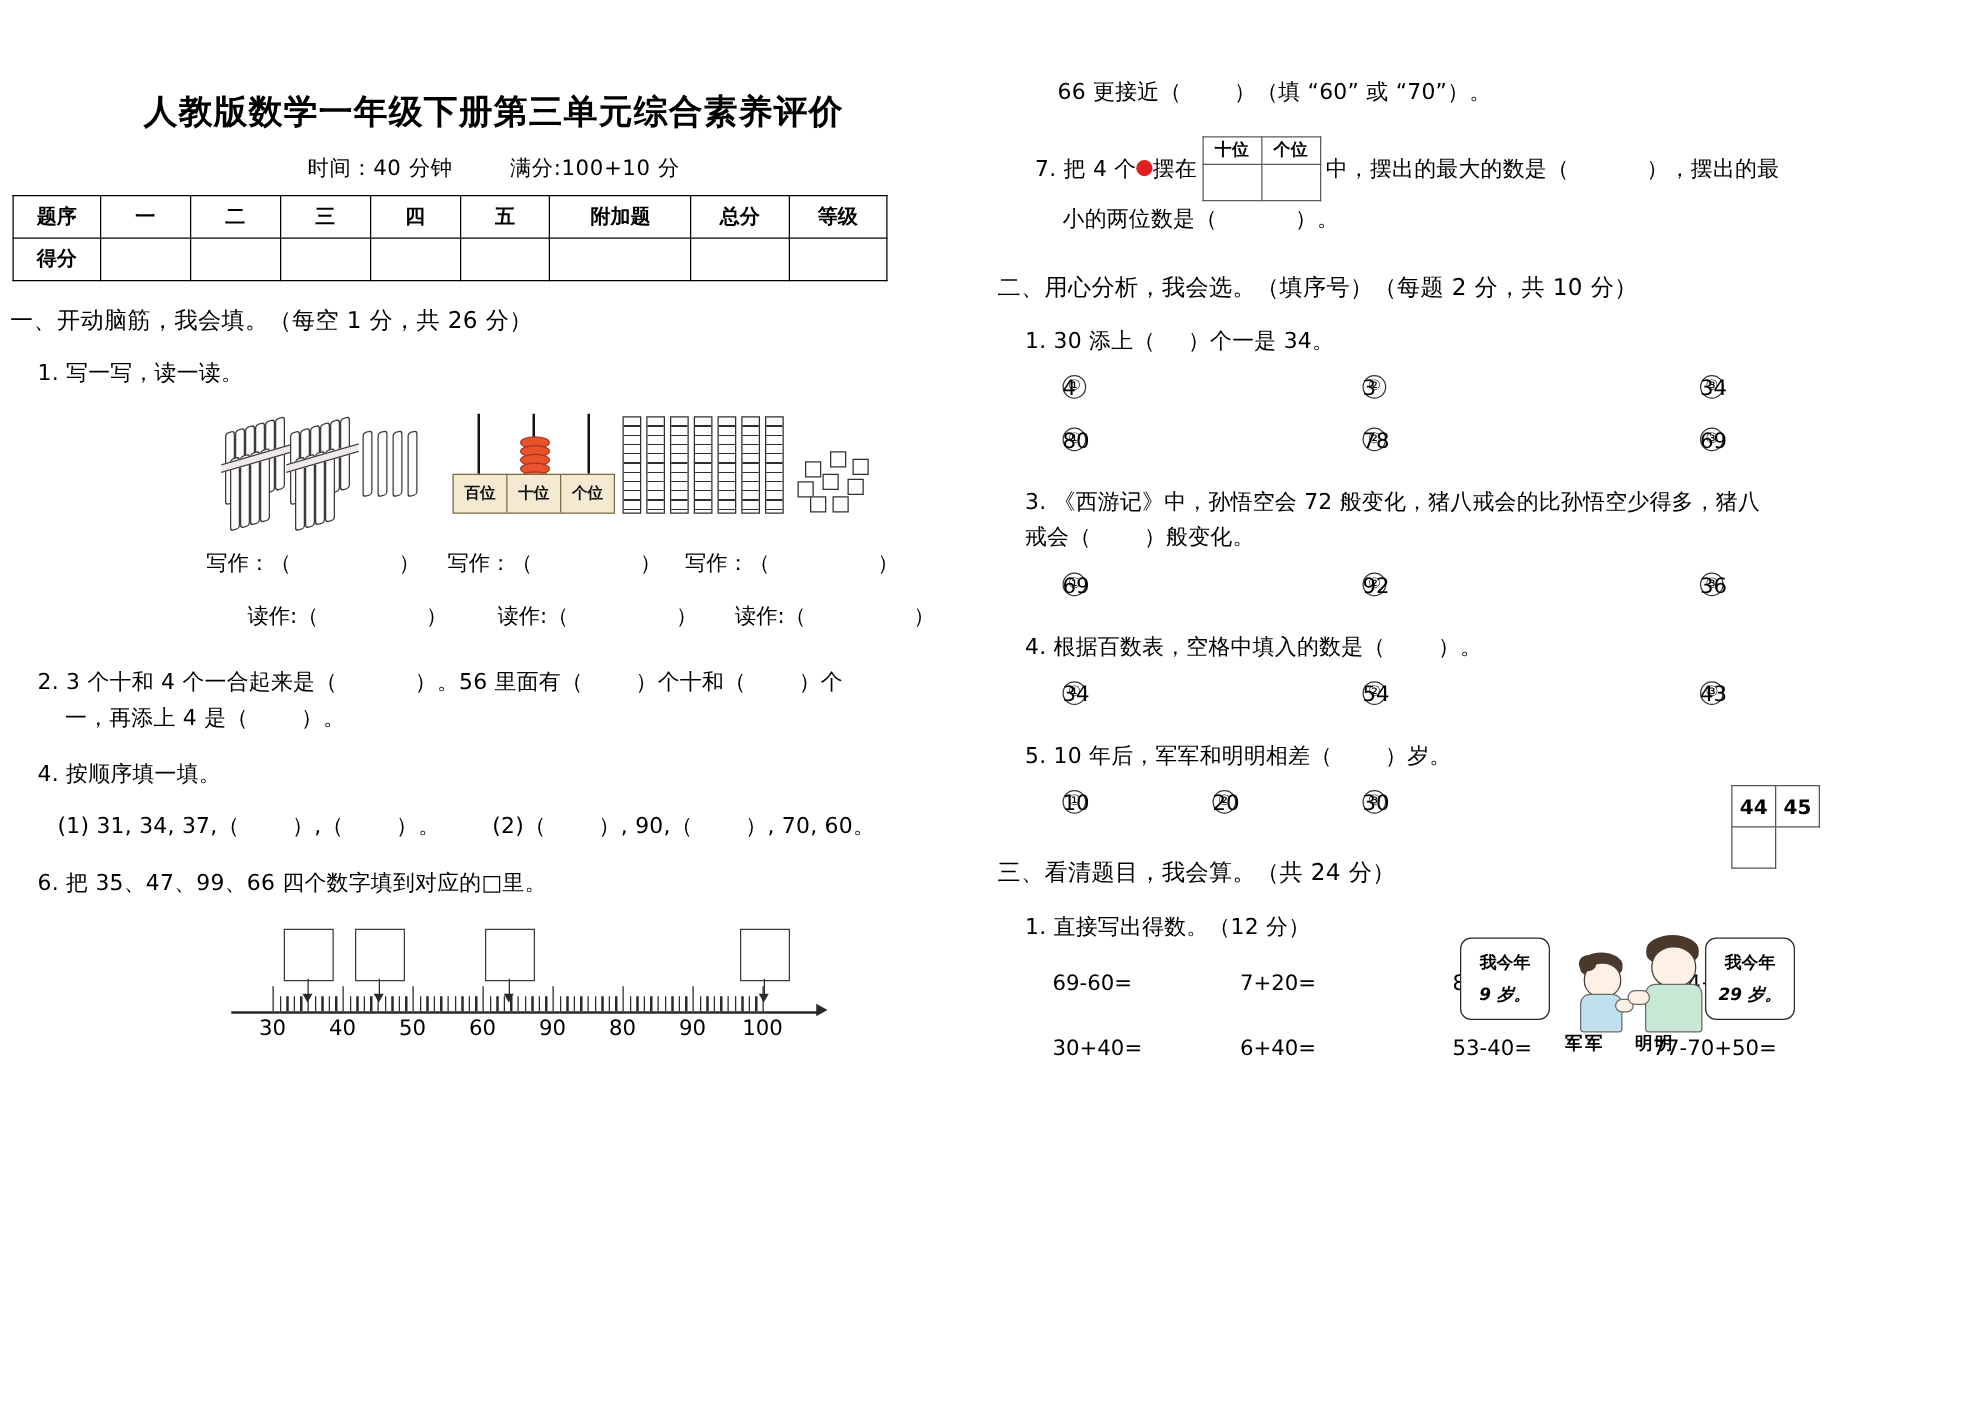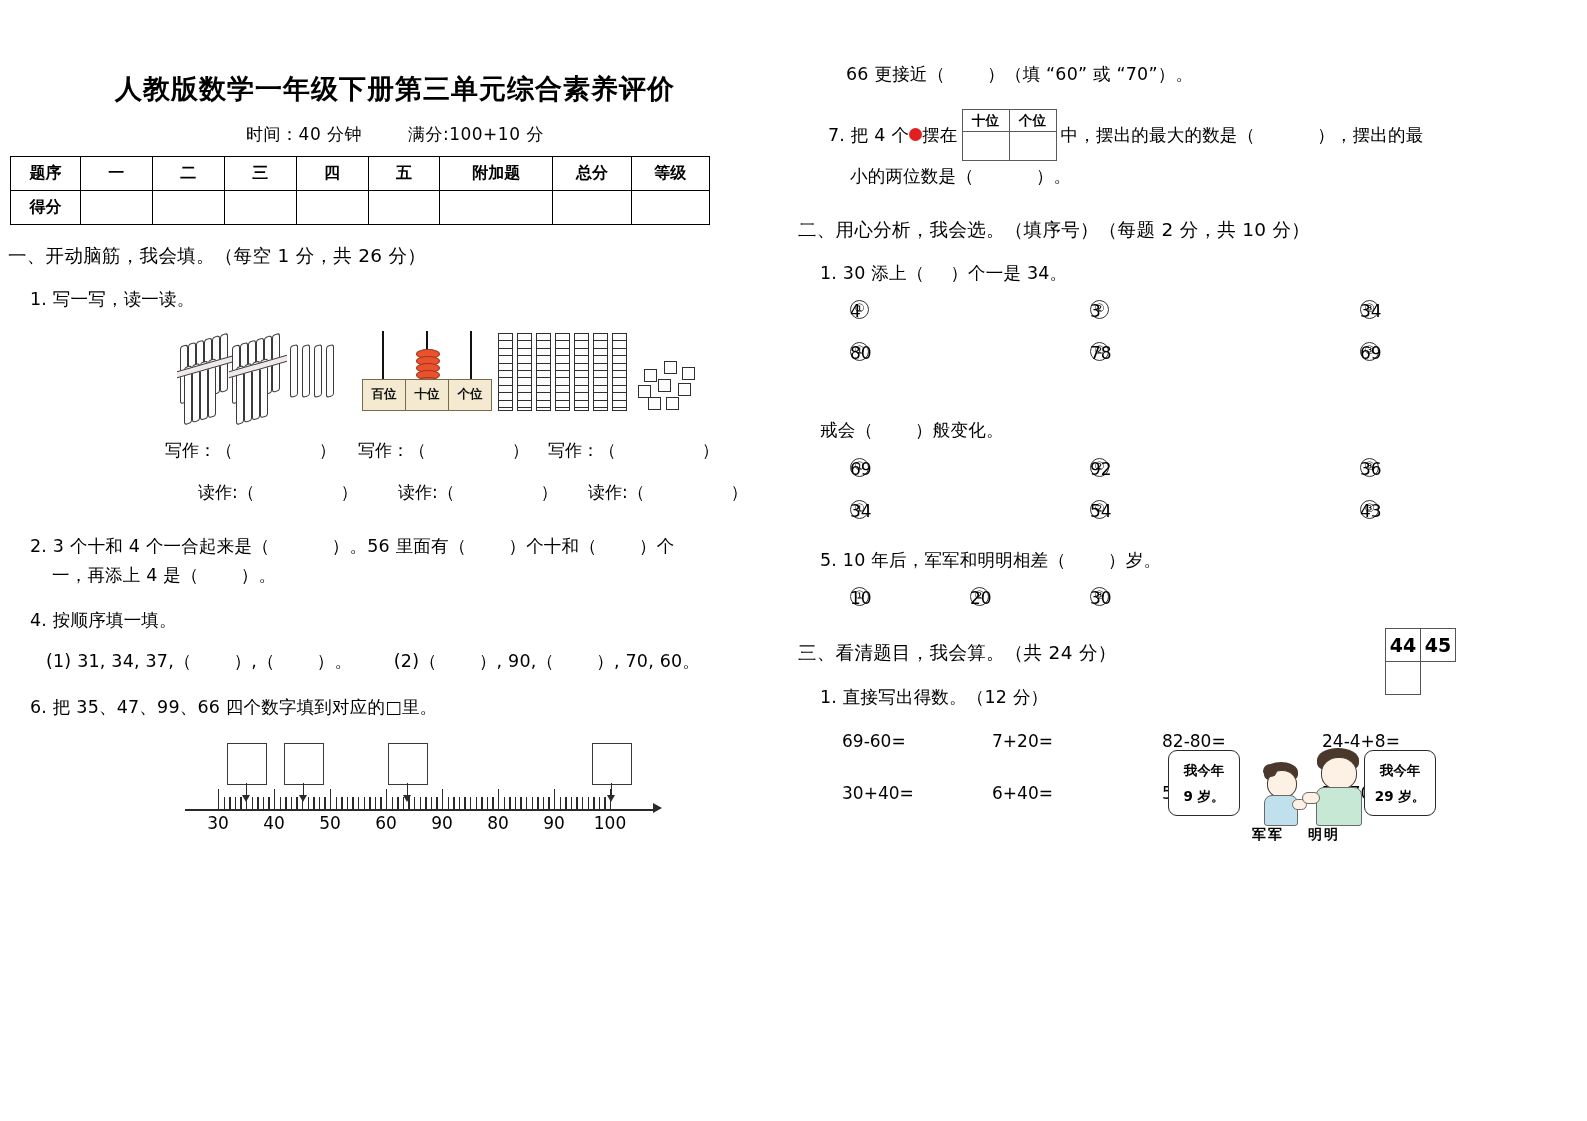--- a/index.html
+++ b/index.html
@@ -175,35 +175,35 @@
     display:inline-block;width:17px;height:17px;line-height:15px;
     border:1.3px solid #333;border-radius:50%;text-align:center;
     font-size:11.5px;margin-right:1px;position:relative;top:-1px;
   }
 
   
   .hchart{position:absolute;left:1385px;top:628px;}
   .hchart table{border-collapse:collapse;}
   .hchart td{
     border:1.3px solid #555;width:34px;height:32px;
-    text-align:center;font-size:19px;font-weight:bold;padding:0;
+    text-align:center;font-size:16px;font-weight:bold;padding:0;
   }
   .hchart td.blank{border-color:#555;}
   .hchart td.none{border:none;}
 
   
   .kids{position:absolute;left:1168px;top:738px;width:268px;height:105px;}
   .bubble{
     position:absolute;width:72px;height:66px;
     border:1.6px solid #2a2a2a;border-radius:9px;background:#fff;
     font-size:13.5px;text-align:center;line-height:1.9;padding-top:7px;
     box-sizing:border-box;font-weight:bold;
   }
   .bubble .l1{display:block;}
-  .bubble .l2{display:block;}
+  .bubble .l2{display:block;font-style:italic;}
   .kid{position:absolute;}
   .head{position:absolute;border-radius:48% 48% 46% 46%;background:#fdf0e4;border:1.1px solid #4a3b2f;}
   .hair{position:absolute;background:#4a382c;border-radius:50% 50% 38% 38%;}
   .body{position:absolute;border:1.1px solid #6a6a6a;}
   .arm{position:absolute;border:1.1px solid #6a6a6a;border-radius:6px;}
   .name{
     position:absolute;font-size:14px;font-weight:bold;letter-spacing:2px;
   }
 
   
@@ -513,38 +513,41 @@
           <span class="circnum">②</span>
           <span>78</span>
         </span>
       <span style="left:510px">
           <span class="circnum">③</span>
           <span>69</span>
         </span>
     </div>
 
     <div class="q">
-      <br>
+      <span>3. 《西游记》中，孙悟空会 72 般变化，猪八戒会的比孙悟空少得多，猪八</span><br>
       <span>戒会（</span><span class="blank-m"></span><span>）般变化。</span>
     </div>
     <div class="opts">
       <span style="left:0px">
           <span class="circnum">①</span>
           <span>69</span>
         </span>
       <span style="left:240px">
           <span class="circnum">②</span>
           <span>92</span>
         </span>
       <span style="left:510px">
           <span class="circnum">③</span>
           <span>36</span>
         </span>
     </div>
 
+    <div class="q">
+      <span>4. 根据百数表，空格中填入的数是（</span><span class="blank-m"></span><span>）。</span>
+    </div>
     <div class="opts">
       <span style="left:0px">
           <span class="circnum">①</span>
           <span>34</span>
         </span>
       <span style="left:240px">
           <span class="circnum">②</span>
           <span>54</span>
         </span>
       <span style="left:510px">

